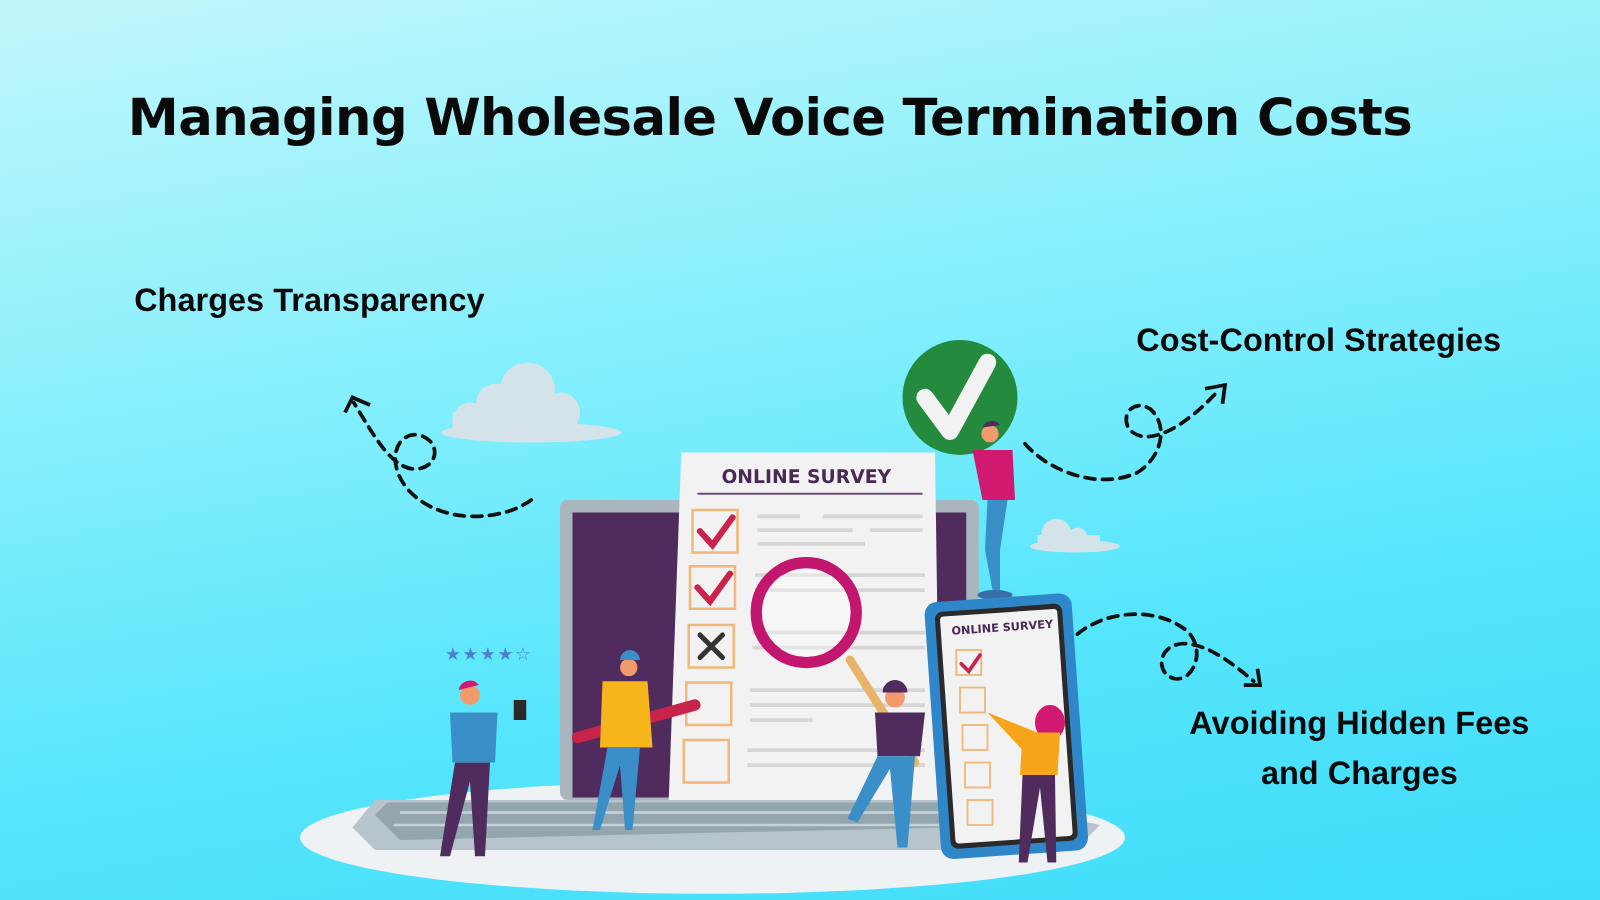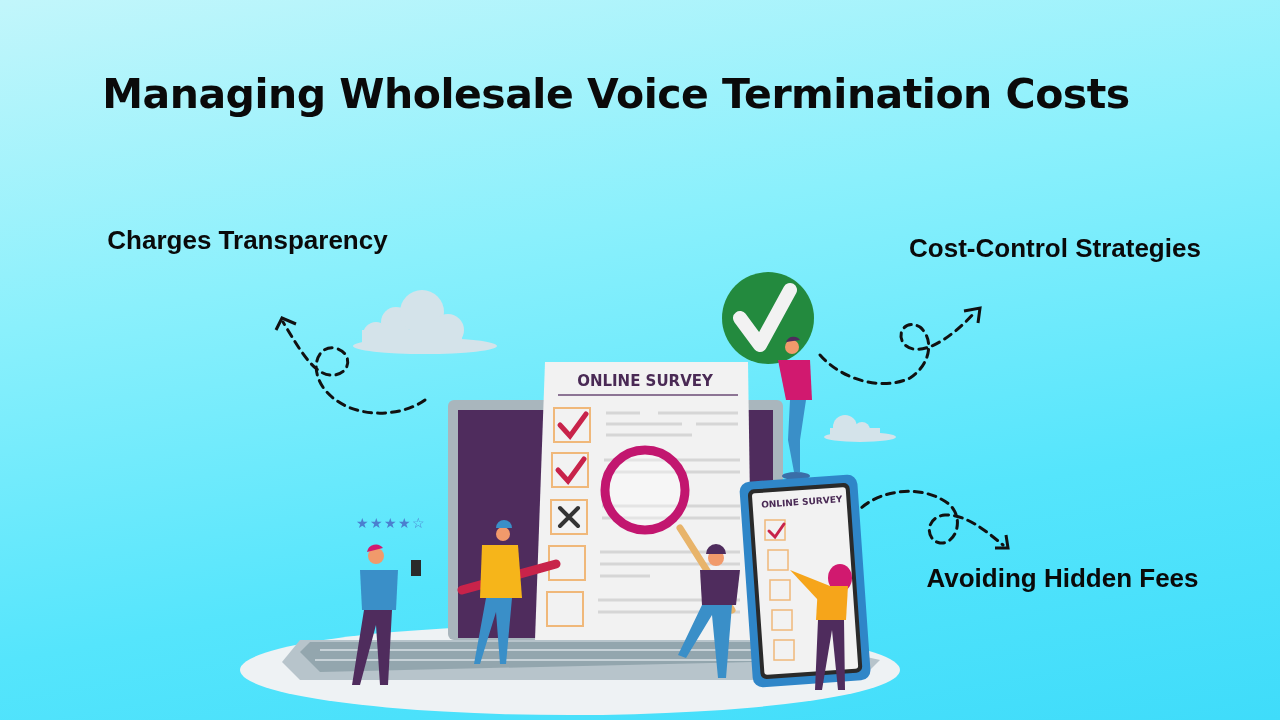--- a/index.html
+++ b/index.html
@@ -4,38 +4,39 @@
 <style>
   html,body{margin:0;padding:0;}
   body{width:1280px;height:720px;overflow:hidden;position:relative;
     font-family:"DejaVu Sans","Liberation Sans",sans-serif;
     background:linear-gradient(170deg,#c2f6fb 0%,#8af0fc 35%,#55e5fc 70%,#3fdcfa 100%);}
   .title{position:absolute;left:0;width:1232px;top:70px;text-align:center;
     font-size:41px;font-weight:bold;color:#0a0a0a;letter-spacing:-0.5px;}
   .label{position:absolute;font-size:26px;font-weight:bold;color:#0a0a0a;
     text-align:center;line-height:40px;font-family:"Liberation Sans","DejaVu Sans",sans-serif;}
   .lbl-left{left:70px;top:220px;width:355px;}
-  .lbl-right-top{left:880px;top:228px;width:350px;}
-  .lbl-right-bottom{left:890px;top:558px;width:345px;}
+  .lbl-right-top{left:880px;top:252px;width:350px;}
+  .lbl-right-bottom{left:915px;top:558px;width:345px;}
   svg.scene{position:absolute;left:0;top:0;}
   .survey-title{font-family:"DejaVu Sans",sans-serif;font-weight:bold;fill:#4a2a55;}
 </style>
 </head>
 <body>
 
 <div class="title">Managing Wholesale Voice Termination Costs</div>
 
 <div class="label lbl-left">
   <div>Charges Transparency</div>
 </div>
 <div class="label lbl-right-top">
   <div>Cost-Control Strategies</div>
 </div>
 <div class="label lbl-right-bottom">
   <div>Avoiding Hidden Fees</div>
+  <div>and Charges</div>
 </div>
 
 <svg class="scene" width="1280" height="720" viewBox="0 0 1280 720">
 
   <g fill="#d4e3ea">
     <ellipse cx="425" cy="346" rx="72" ry="8"></ellipse>
     <circle cx="376" cy="335" r="13"></circle>
       <circle cx="396" cy="322" r="15"></circle>
     <circle cx="422" cy="312" r="22"></circle>
       <circle cx="448" cy="330" r="16"></circle>

